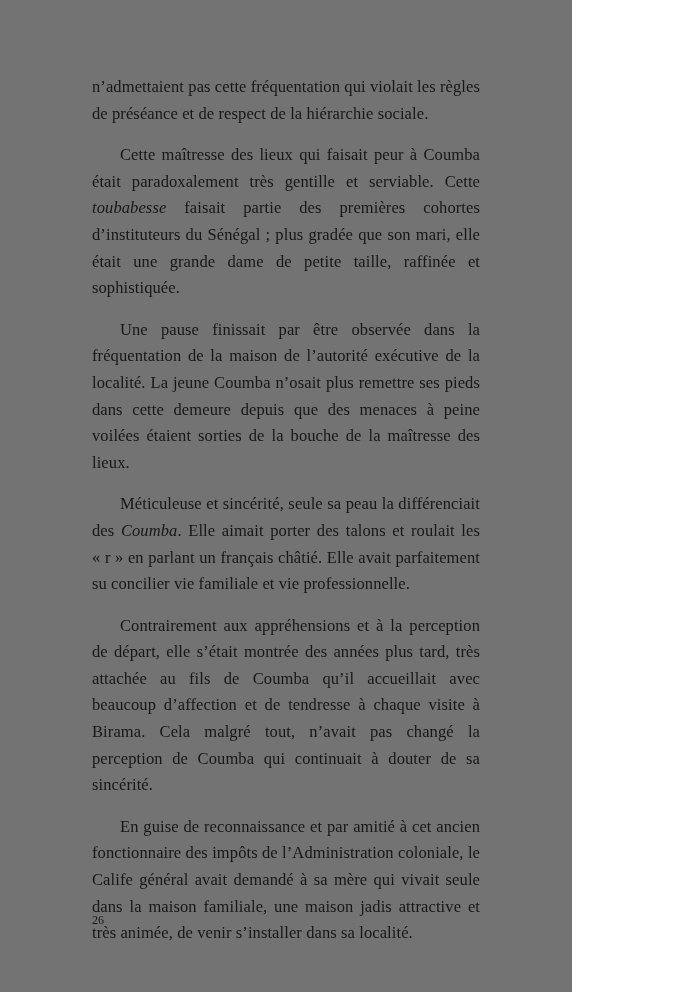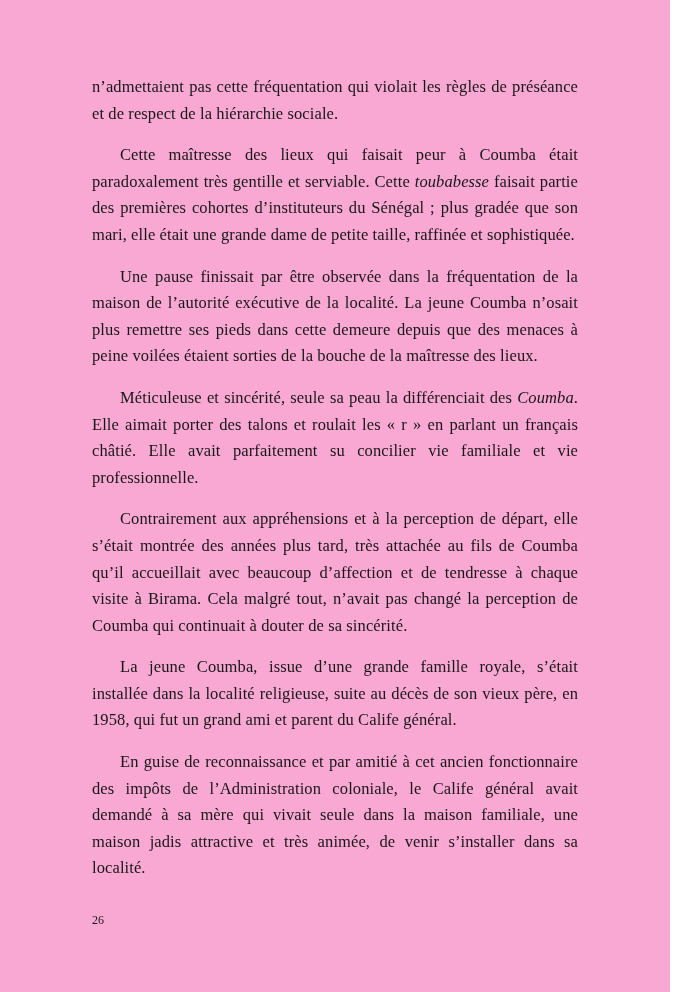--- a/index.html
+++ b/index.html
@@ -2,23 +2,23 @@
 <html><head>
 <meta charset="utf-8">
 <style>
   html, body {
     margin: 0;
     padding: 0;
     background: #ffffff;
   }
   .page {
     position: relative;
-    width: 670px;
+    width: 572px;
     height: 992px;
-    background: #f9a8d4;
+    background: #737373;
     box-sizing: border-box;
     padding: 74px 92px 0 92px;
     font-family: "Liberation Serif", "DejaVu Serif", serif;
     color: #171717;
     overflow: hidden;
   }
   .text-block p.para {
     margin: 0 0 15px 0;
     font-size: 16.5px;
     line-height: 26.6px;
@@ -40,17 +40,16 @@
 </head>
 <body>
 
 <div class="page">
   <div class="text-block">
       <p class="para no-indent"><span>n’admettaient pas cette fréquentation qui violait les règles de préséance et de respect de la hiérarchie sociale.</span></p>
       <p class="para"><span>Cette maîtresse des lieux qui faisait peur à Coumba était paradoxalement très gentille et serviable. Cette </span><i>toubabesse</i><span> faisait partie des premières cohortes d’instituteurs du Sénégal&nbsp;; plus gradée que son mari, elle était une grande dame de petite taille, raffinée et sophistiquée.</span></p>
       <p class="para"><span>Une pause finissait par être observée dans la fréquentation de la maison de l’autorité exécutive de la localité. La jeune Coumba n’osait plus remettre ses pieds dans cette demeure depuis que des menaces à peine voilées étaient sorties de la bouche de la maîtresse des lieux.</span></p>
       <p class="para"><span>Méticuleuse et sincérité, seule sa peau la différenciait des </span><i>Coumba</i><span>. Elle aimait porter des talons et roulait les «&nbsp;r&nbsp;» en parlant un français châtié. Elle avait parfaitement su concilier vie familiale et vie professionnelle.</span></p>
       <p class="para"><span>Contrairement aux appréhensions et à la perception de départ, elle s’était montrée des années plus tard, très attachée au fils de Coumba qu’il accueillait avec beaucoup d’affection et de tendresse à chaque visite à Birama. Cela malgré tout, n’avait pas changé la perception de Coumba qui continuait à douter de sa sincérité.</span></p>
-      <p class="para"><span>La jeune Coumba, issue d’une grande famille royale, s’était installée dans la localité religieuse, suite au décès de son vieux père, en 1958, qui fut un grand ami et parent du Calife général.</span></p>
       <p class="para"><span>En guise de reconnaissance et par amitié à cet ancien fonctionnaire des impôts de l’Administration coloniale, le Calife général avait demandé à sa mère qui vivait seule dans la maison familiale, une maison jadis attractive et très animée, de venir s’installer dans sa localité.</span></p>
     </div>
   <div class="page-number">26</div>
 </div>
 
 </body></html>

